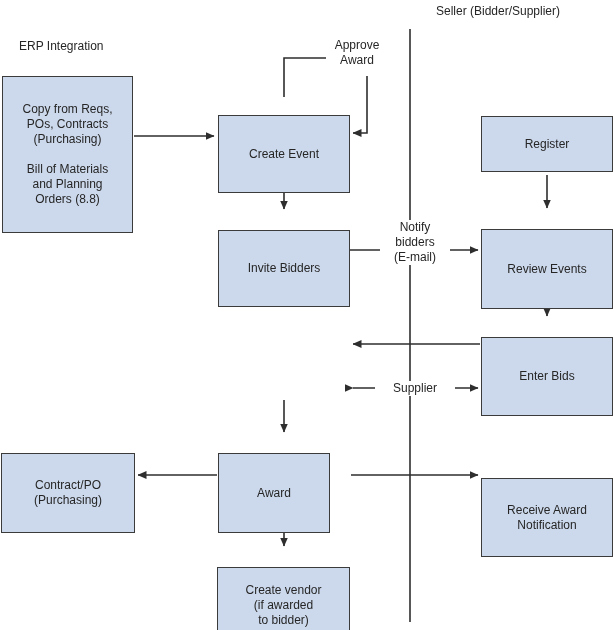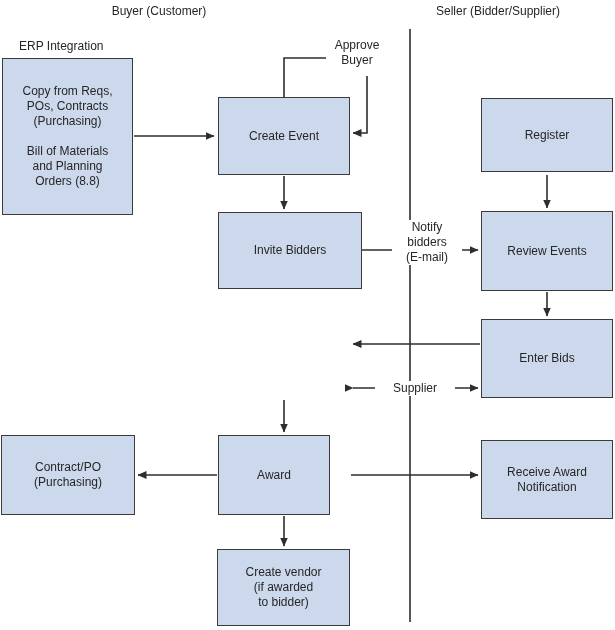--- a/index.html
+++ b/index.html
@@ -50,20 +50,21 @@
     position: absolute;
     background: var(--box-fill);
     border: 1.5px solid var(--box-border);
     display: flex;
     align-items: center;
     justify-content: center;
     text-align: center;
     white-space: pre-line;
     line-height: 15px;
     padding: 2px 4px;
+    margin-top: 18px;
   }
 </style>
 </head>
 <body>
 
 <div class="canvas">
 
   <svg class="connectors" viewBox="0 0 615 630" xmlns="http://www.w3.org/2000/svg">
     <defs>
       <marker id="arrow" markerWidth="9" markerHeight="8" refX="8.5" refY="4" orient="auto" markerUnits="userSpaceOnUse">
@@ -92,46 +93,45 @@
 
     <line x1="284" y1="400" x2="284" y2="432" marker-end="url(#arrow)"></line>
 
     <line x1="217" y1="475" x2="138" y2="475" marker-end="url(#arrow)"></line>
 
     <line x1="351" y1="475" x2="478" y2="475" marker-end="url(#arrow)"></line>
 
     <line x1="284" y1="516" x2="284" y2="546" marker-end="url(#arrow)"></line>
   </svg>
 
-  <div class="lane-heading" style="left:84px; top:4px; width:150px;">Buyer (Customer)</div>
   <div class="lane-heading" style="left:422px; top:4px; width:152px;">Seller (Bidder/Supplier)</div>
 
   <div class="float-label" style="left:17px; top:39px;">ERP Integration</div>
   <div class="float-label" style="left:326px; top:38px; width:62px;">Approve
-Buyer</div>
-  <div class="float-label" style="left:392px; top:220px; width:70px;">Notify
+Award</div>
+  <div class="float-label" style="left:380px; top:220px; width:70px;">Notify
 bidders
 (E-mail)</div>
   <div class="float-label" style="left:375px; top:381px; width:80px;">Supplier</div>
 
   <div class="box" style="left:2px; top:58px; width:131px; height:157px;">Copy from Reqs,
 POs, Contracts
 (Purchasing)
 
 Bill of Materials
 and Planning
 Orders (8.8)</div>
   <div class="box" style="left:218px; top:97px; width:132px; height:78px;">Create Event</div>
-  <div class="box" style="left:218px; top:212px; width:144px; height:77px;">Invite Bidders</div>
+  <div class="box" style="left:218px; top:212px; width:132px; height:77px;">Invite Bidders</div>
   <div class="box" style="left:218px; top:435px; width:112px; height:80px;">Award</div>
   <div class="box" style="left:217px; top:549px; width:133px; height:77px;">Create vendor
 (if awarded
 to bidder)</div>
   <div class="box" style="left:1px; top:435px; width:134px; height:80px;">Contract/PO
 (Purchasing)</div>
 
-  <div class="box" style="left:481px; top:98px; width:132px; height:74px;">Register</div>
+  <div class="box" style="left:481px; top:98px; width:132px; height:56px;">Register</div>
   <div class="box" style="left:481px; top:211px; width:132px; height:80px;">Review Events</div>
   <div class="box" style="left:481px; top:319px; width:132px; height:79px;">Enter Bids</div>
-  <div class="box" style="left:481px; top:440px; width:132px; height:79px;">Receive Award
+  <div class="box" style="left:481px; top:460px; width:132px; height:79px;">Receive Award
 Notification</div>
 
 </div>
 
 </body></html>

